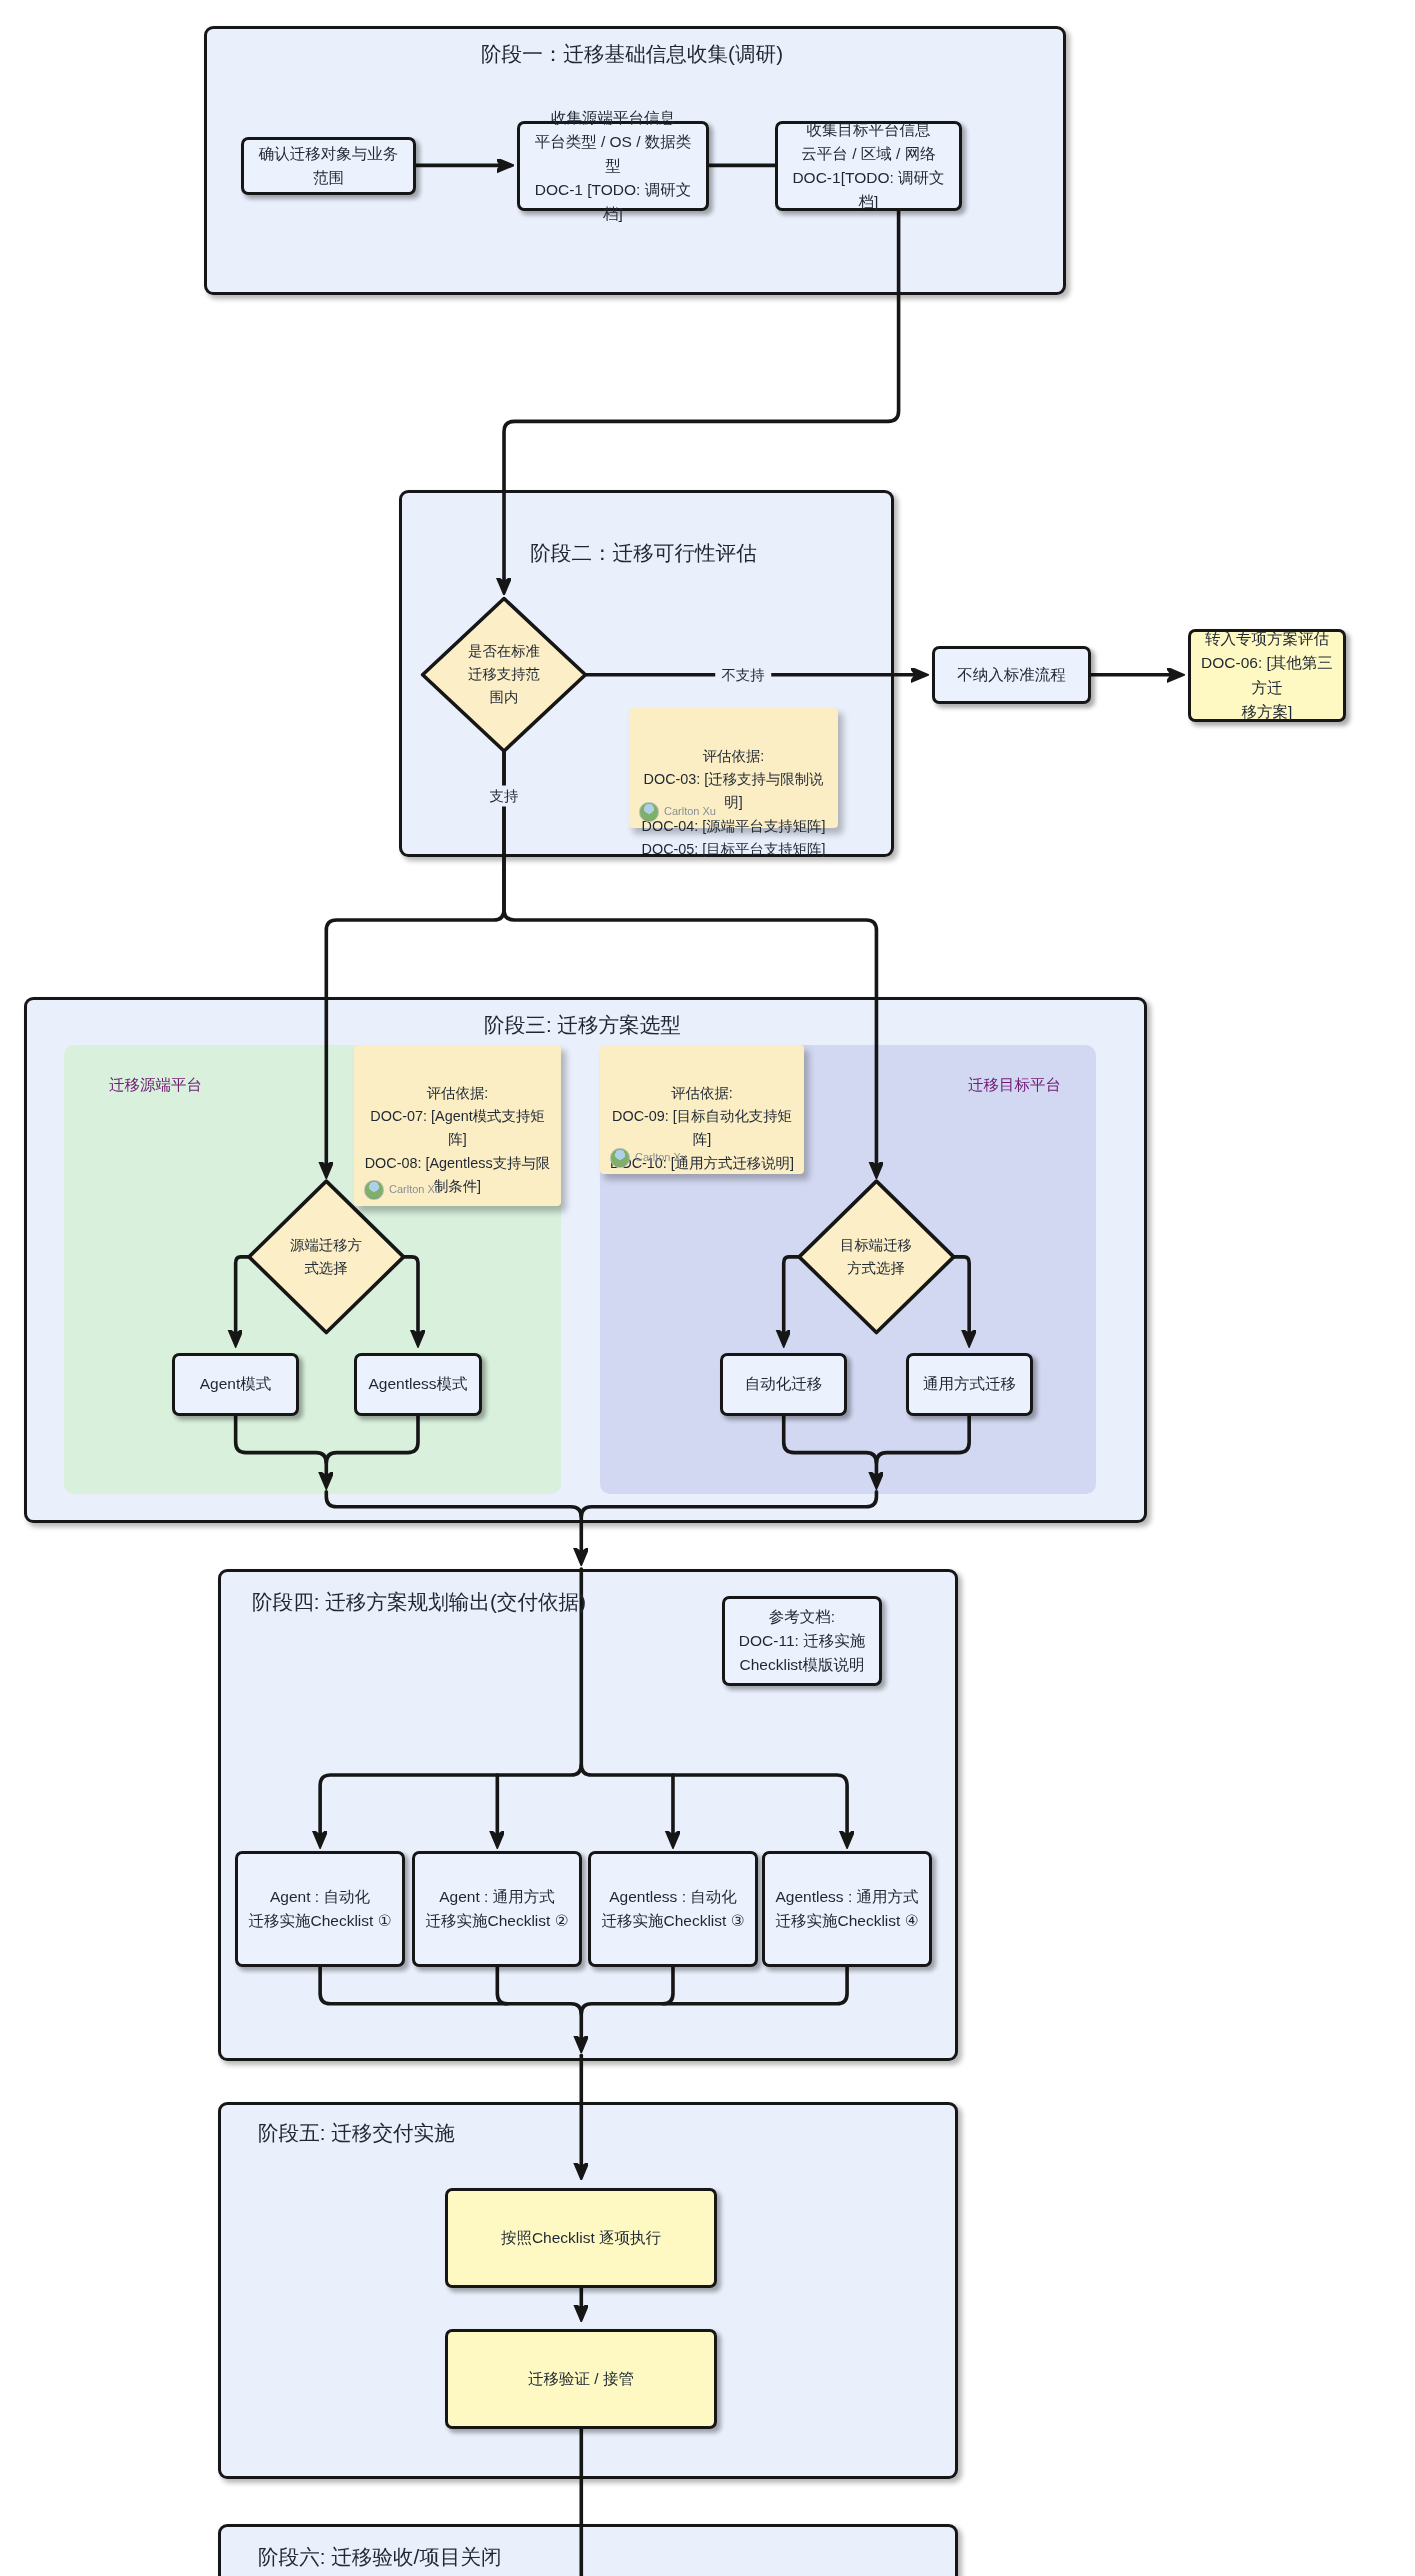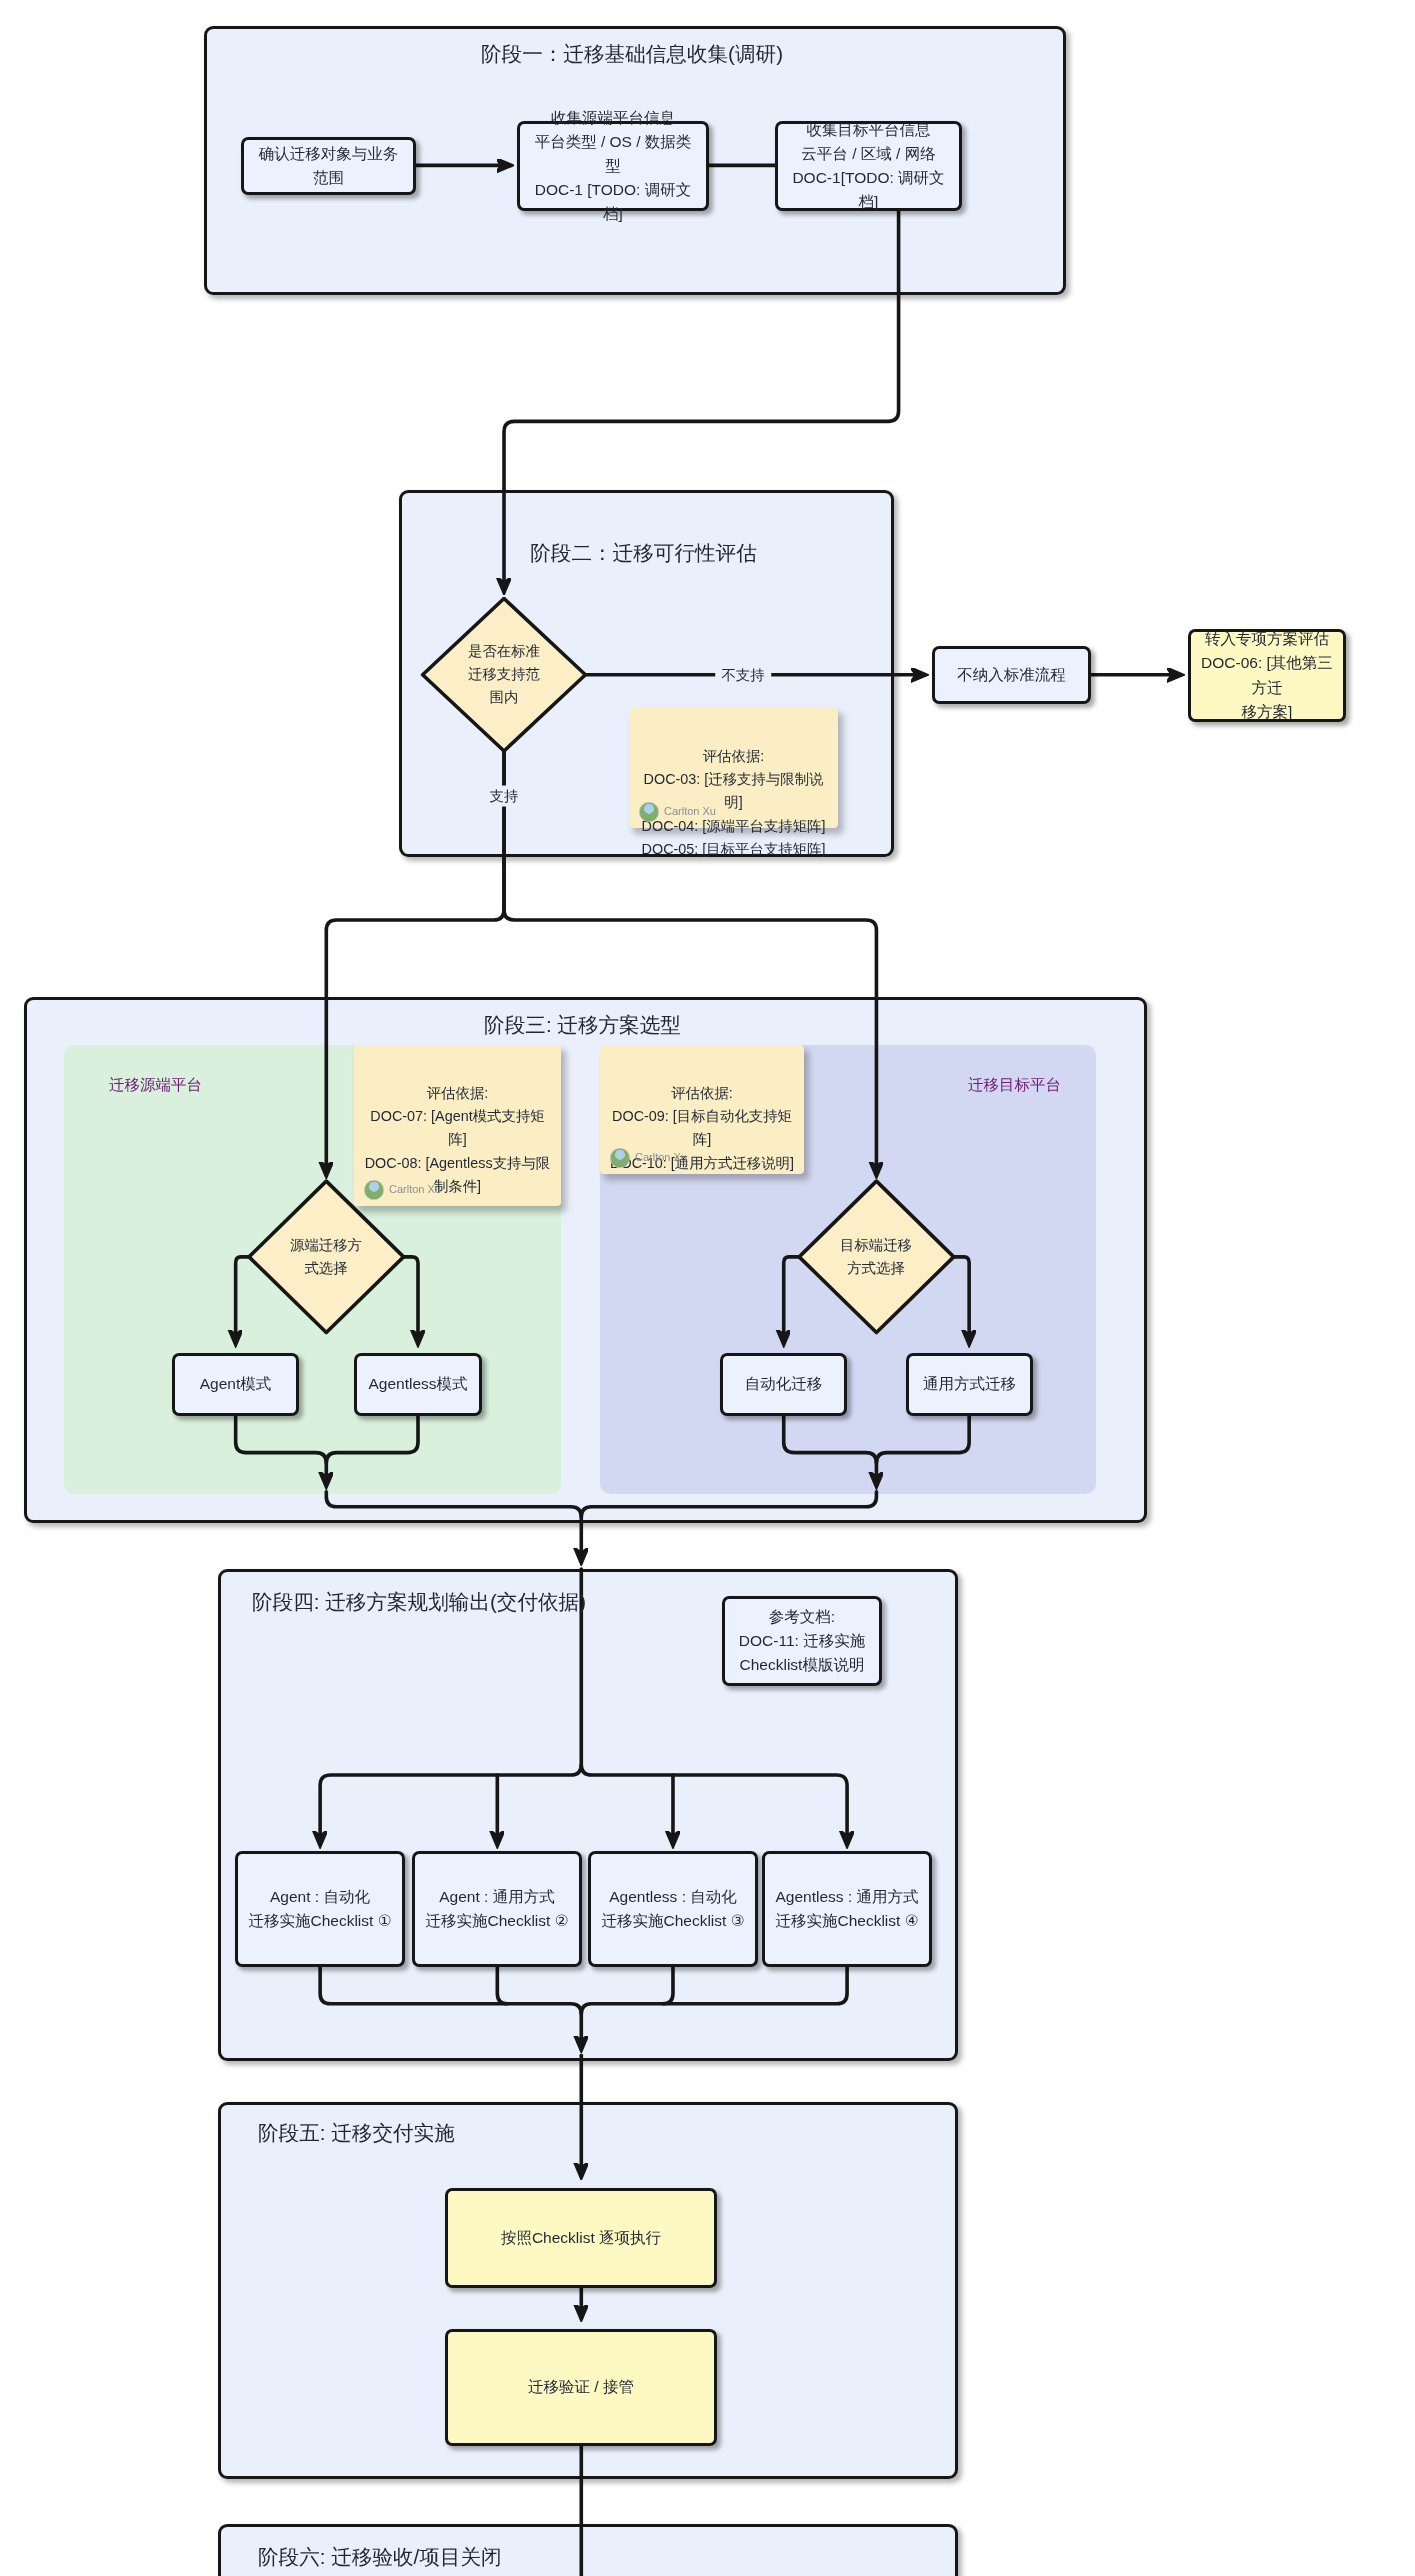--- a/index.html
+++ b/index.html
@@ -167,14 +167,14 @@
 <div class="node" style="left:235px;top:1851px;width:170px;height:116px;">Agent : 自动化
 迁移实施Checklist ①</div>
 <div class="node" style="left:412px;top:1851px;width:170px;height:116px;">Agent : 通用方式
 迁移实施Checklist ②</div>
 <div class="node" style="left:588px;top:1851px;width:170px;height:116px;">Agentless : 自动化
 迁移实施Checklist ③</div>
 <div class="node" style="left:762px;top:1851px;width:170px;height:116px;">Agentless : 通用方式
 迁移实施Checklist ④</div>
 
 <div class="node green" style="left:445px;top:2188px;width:272px;height:100px;">按照Checklist 逐项执行</div>
-<div class="node green" style="left:445px;top:2329px;width:272px;height:117px;">迁移验证 / 接管</div>
+<div class="node green" style="left:445px;top:2329px;width:272px;height:100px;">迁移验证 / 接管</div>
 
 
 </body></html>

